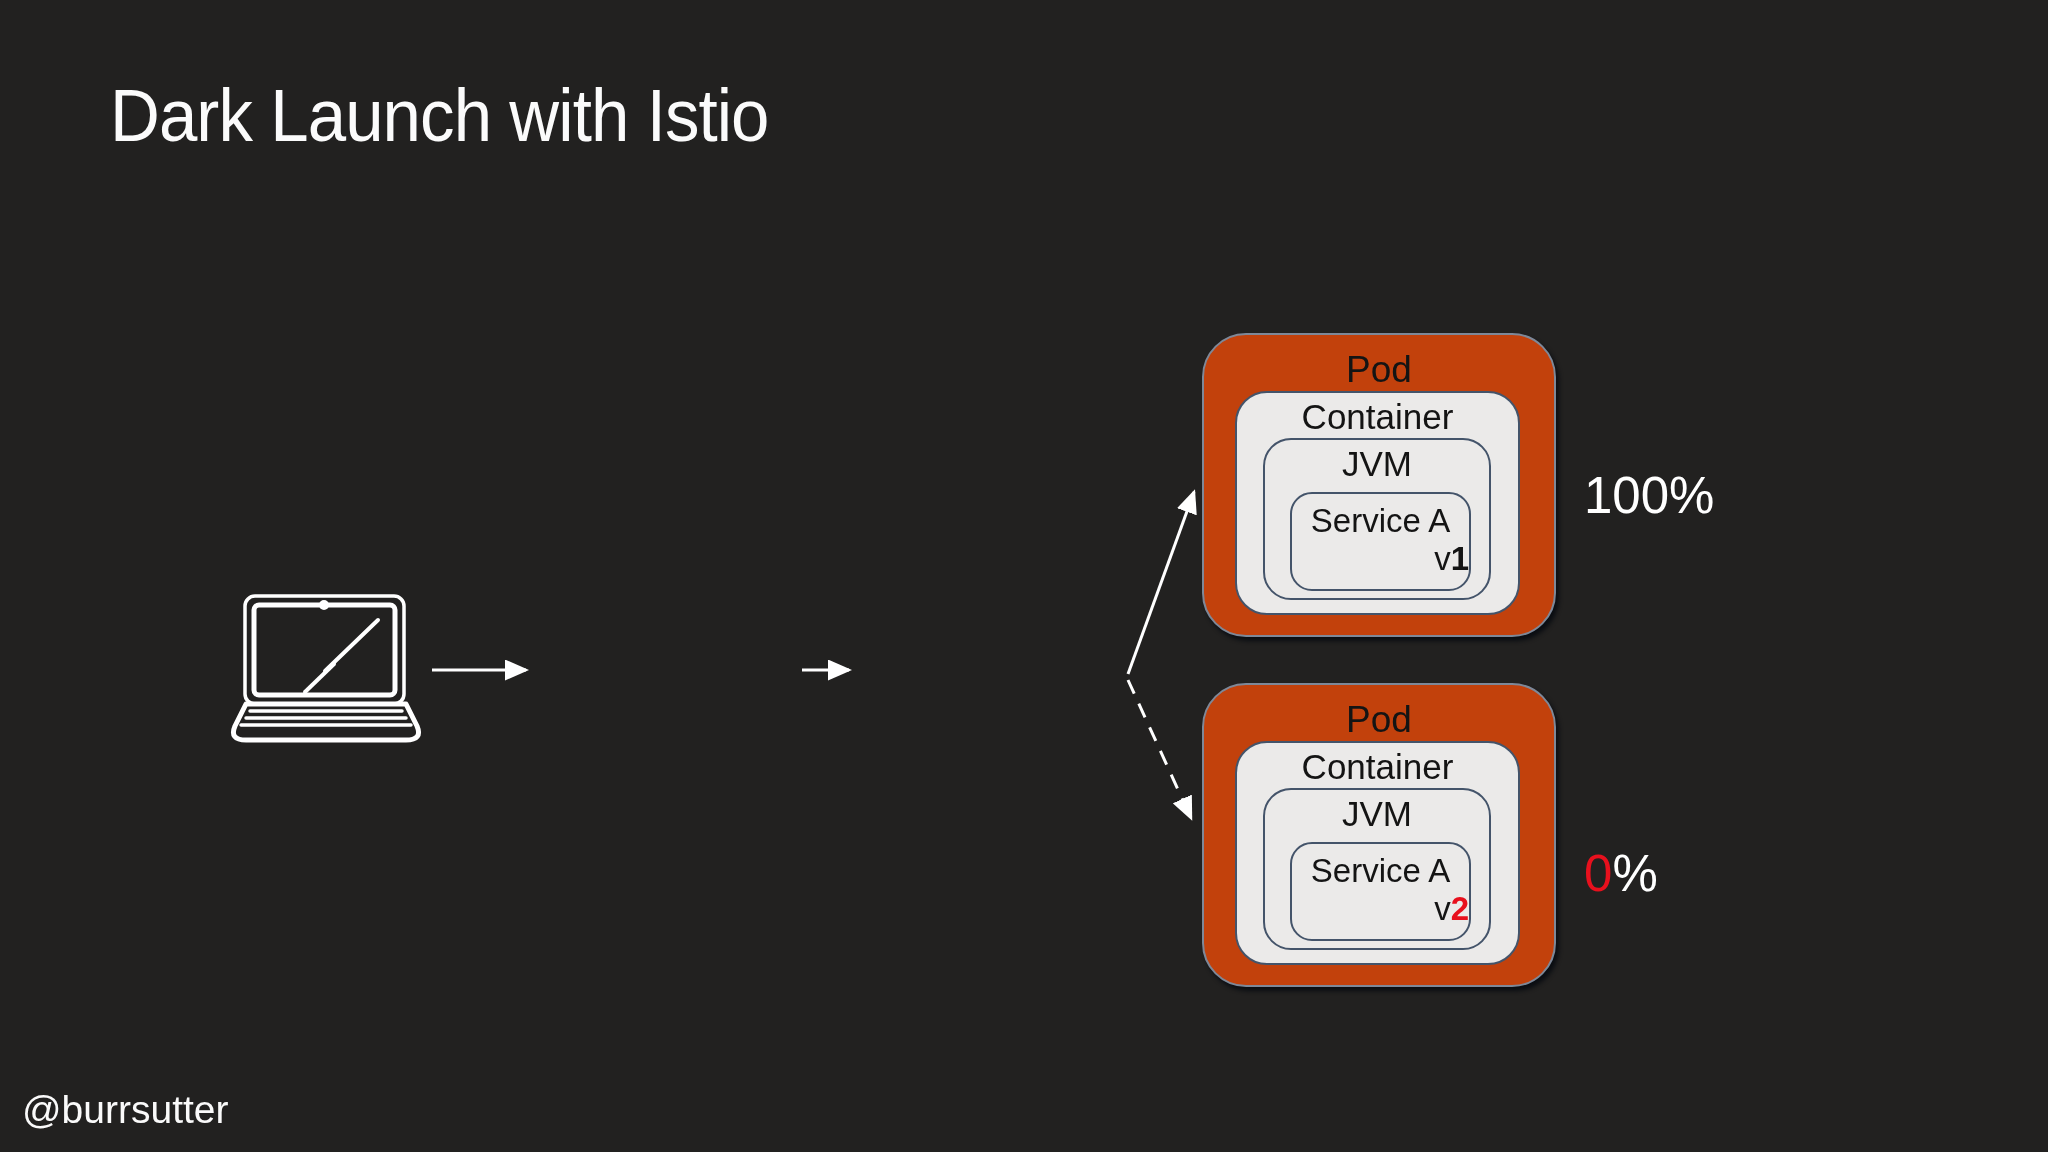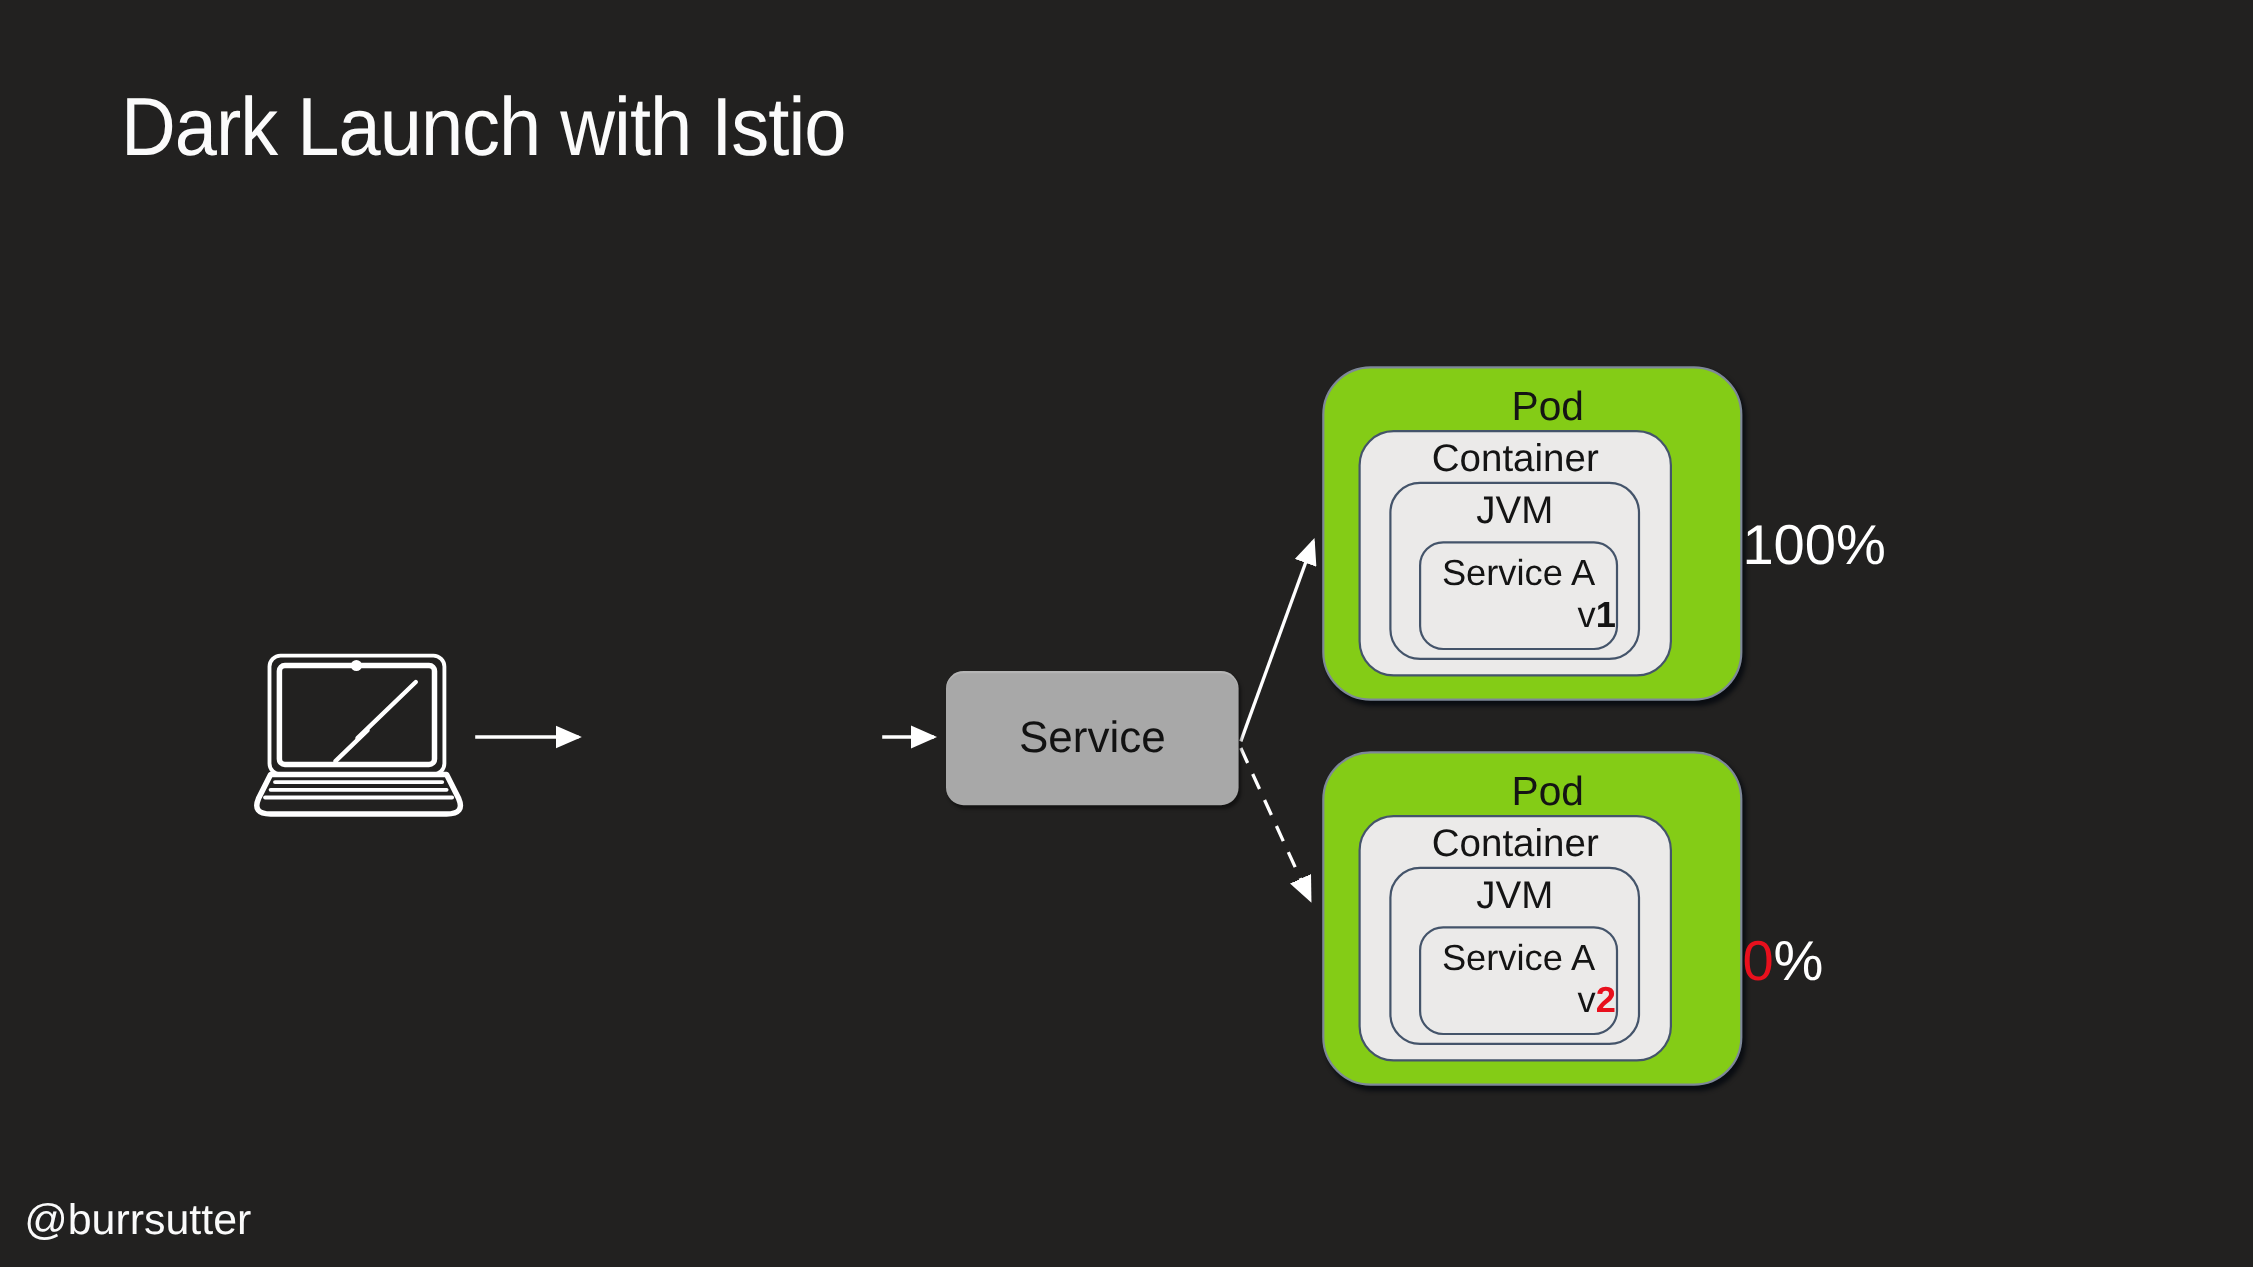--- a/index.html
+++ b/index.html
@@ -17,24 +17,23 @@
   .laptop{position:absolute;left:222px;top:592px;width:208px;height:158px;}
   .node{
     position:absolute;width:266px;height:122px;background:#a8a8a8;
     border-radius:16px;display:flex;flex-direction:column;align-items:center;justify-content:center;
     color:#121212;font-size:40px;line-height:1.15;text-align:center;
     box-shadow:inset 0 2px 0 rgba(255,255,255,.15), 2px 3px 3px rgba(0,0,0,.45);
   }
   .node-route{left:535px;top:610px;}
   .node-service{left:860px;top:610px;}
   .pod{
-    position:absolute;width:350px;height:300px;background:#84cc16;
+    position:absolute;width:350px;height:300px;background:#c2410c;
     border:2px solid #7e8898;border-radius:44px;
     box-shadow:3px 4px 4px rgba(6,9,15,.85);
-    padding-left:28px;
   }
   .pod-v1{left:1202px;top:333px;}
   .pod-v2{left:1202px;top:683px;}
   .pod-label{margin-top:14px;text-align:center;font-size:37px;color:#141414;}
   .ibox{position:absolute;border:2.5px solid #44546a;background:#ebeae9;}
   .container-box{left:31px;top:56px;width:281px;height:220px;border-radius:32px;}
   .jvm-box{left:26px;top:45px;width:224px;height:158px;border-radius:28px;}
   .sa-box{left:25px;top:52px;width:177px;height:95px;border-radius:22px;}
   .box-label{margin-top:4px;text-align:center;font-size:35px;color:#141414;}
   .sa-name{margin-top:8px;text-align:center;font-size:33px;color:#141414;}
@@ -76,23 +75,20 @@
         <path d="M24,112 L13,134 Q7,148 24,148 L184,148 Q201,148 195,134 L184,112 Z" stroke-width="5"></path>
         <line x1="28" y1="119" x2="180" y2="119" stroke-width="3.5"></line>
         <line x1="24" y1="126" x2="184" y2="126" stroke-width="3.5"></line>
         <line x1="19" y1="133" x2="189" y2="133" stroke-width="3.5"></line>
       </g>
       <circle cx="102" cy="13" r="5" fill="#ffffff"></circle>
     </svg>
   </div>
 
 
-  <div class="node node-service">
-    <div>Service</div>
-  </div>
 
   <div class="pod pod-v1">
     <div class="pod-label">Pod</div>
     <div class="ibox container-box">
       <div class="box-label">Container</div>
       <div class="ibox jvm-box">
         <div class="box-label">JVM</div>
         <div class="ibox sa-box">
           <div class="sa-name">Service A</div>
           <div class="sa-version"><span>v</span><span class="vnum">1</span></div>

